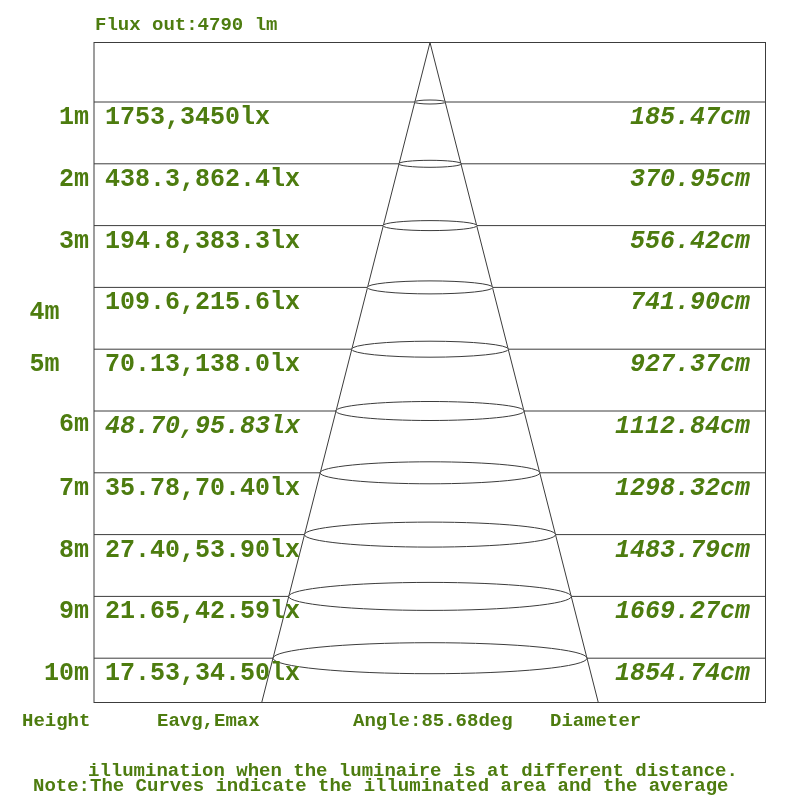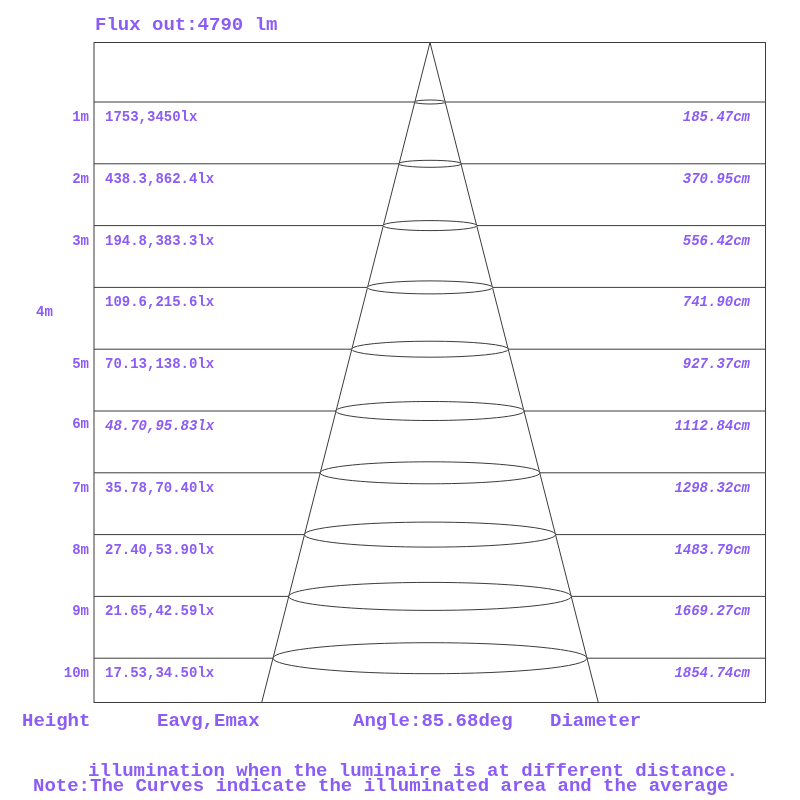--- a/index.html
+++ b/index.html
@@ -1,26 +1,26 @@
 <!DOCTYPE html>
 <html><head>
 <meta charset="utf-8">
 <style>
   html,body{margin:0;padding:0;background:#fff;}
   .page{
     position:relative;width:800px;height:800px;background:#ffffff;overflow:hidden;
     font-family:"Liberation Mono","DejaVu Sans Mono",monospace;
-    font-weight:bold;color:#8b5cf6;
+    font-weight:bold;color:#4d7c0f;
   }
   .txt{position:absolute;font-size:19px;line-height:19px;white-space:pre;}
   #chart-svg{position:absolute;left:0;top:0;}
   .ln{stroke:#3c3c3c;stroke-width:1;fill:none;}
   .el{fill:#ffffff;stroke:#3c3c3c;stroke-width:1;}
   .brd{fill:none;stroke:#3c3c3c;stroke-width:1;}
-  .cell{position:absolute;font-size:14px;line-height:19px;white-space:pre;}
+  .cell{position:absolute;font-size:25px;line-height:19px;white-space:pre;}
   .hlabel{left:0;width:89px;text-align:right;}
   .vlabel{left:105px;}
   .dlabel{left:550px;width:200px;text-align:right;font-style:italic;}
   .title{left:95px;top:16px;}
   .f-height{left:22px;top:712px;}
   .f-eavg{left:157px;top:712px;}
   .f-angle{left:353px;top:712px;}
   .f-diam{left:550px;top:712px;width:200px;text-align:left;}
   .note1{left:33px;top:777px;}
   .note2{left:88px;top:762px;}
@@ -63,21 +63,21 @@
       <span class="cell dlabel" style="top: 108px;">185.47cm</span>
       <span class="cell hlabel" style="top: 169.8px;">2m</span>
       <span class="cell vlabel" style="top: 169.8px;">438.3,862.4lx</span>
       <span class="cell dlabel" style="top: 169.8px;">370.95cm</span>
       <span class="cell hlabel" style="top: 231.6px;">3m</span>
       <span class="cell vlabel" style="top: 231.6px;">194.8,383.3lx</span>
       <span class="cell dlabel" style="top: 231.6px;">556.42cm</span>
       <span class="cell hlabel" style="top: 303px; text-align: center;">4m</span>
       <span class="cell vlabel" style="top: 293.4px;">109.6,215.6lx</span>
       <span class="cell dlabel" style="top: 293.4px;">741.90cm</span>
-      <span class="cell hlabel" style="top: 355.2px;">5m</span>
+      <span class="cell hlabel" style="top: 355.2px; text-align: center;">5m</span>
       <span class="cell vlabel" style="top: 355.2px;">70.13,138.0lx</span>
       <span class="cell dlabel" style="top: 355.2px;">927.37cm</span>
       <span class="cell hlabel" style="top: 415px;">6m</span>
       <span class="cell vlabel" style="top: 417px; font-style: italic;">48.70,95.83lx</span>
       <span class="cell dlabel" style="top: 417px;">1112.84cm</span>
       <span class="cell hlabel" style="top: 478.8px;">7m</span>
       <span class="cell vlabel" style="top: 478.8px;">35.78,70.40lx</span>
       <span class="cell dlabel" style="top: 478.8px;">1298.32cm</span>
       <span class="cell hlabel" style="top: 540.6px;">8m</span>
       <span class="cell vlabel" style="top: 540.6px;">27.40,53.90lx</span>

